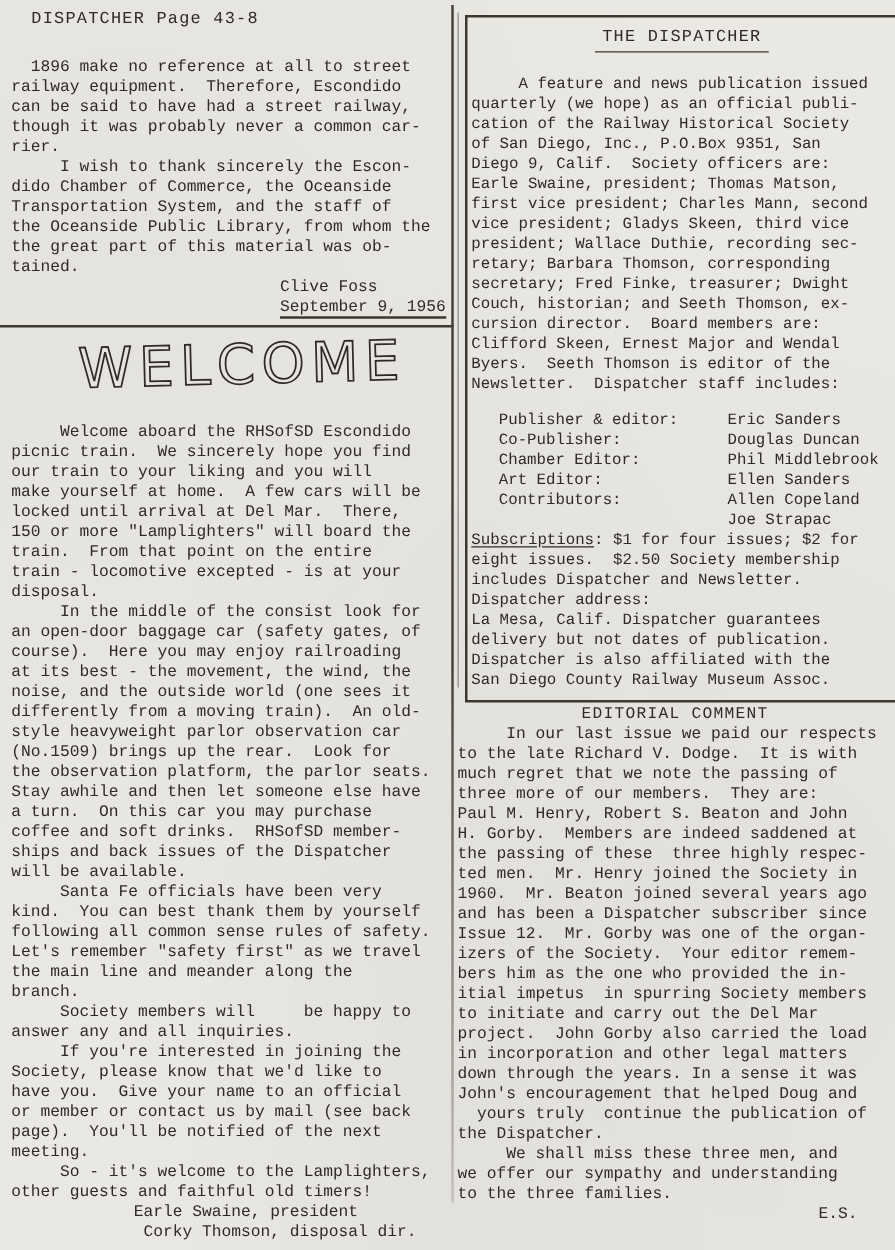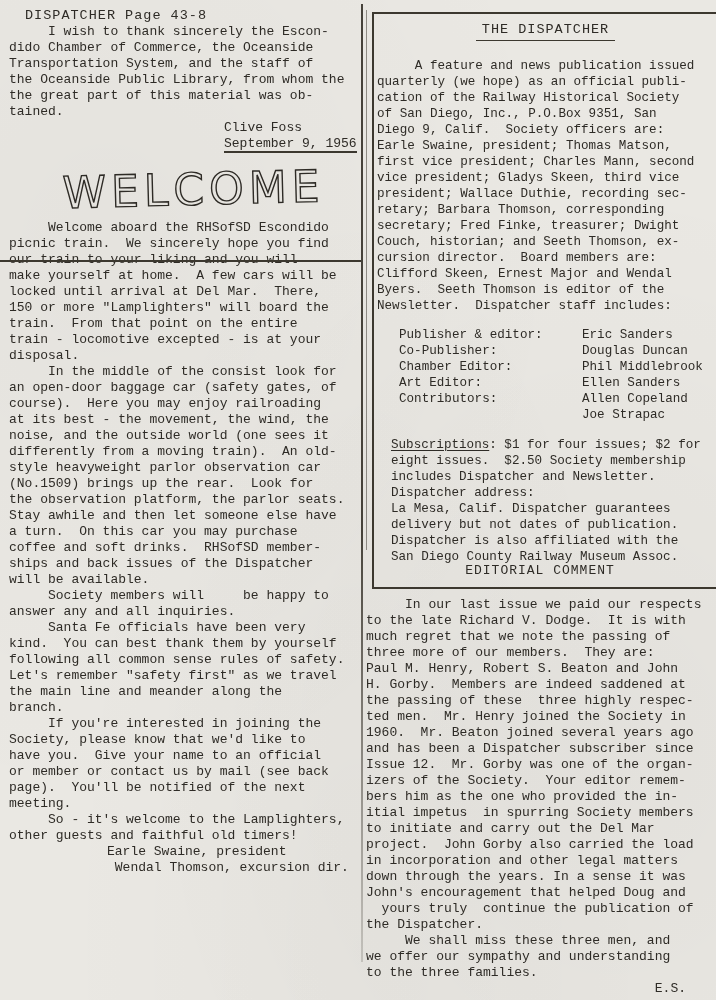--- a/index.html
+++ b/index.html
@@ -16,21 +16,21 @@
     overflow:hidden;
   }
   .typed{white-space:pre;font-size:13px;line-height:16px;margin:0;}
   
   .left-col{position:absolute;left:9px;top:8px;width:352px;}
   .doc-header{font-size:13.5px;line-height:16px;margin-left:16px;letter-spacing:1px;white-space:pre;}
   .p1{margin-top:22px;}
   .sig1{padding-left:215px;}
   .sig1 .date{border-bottom:2px solid #3c382f;}
   .welcome-wrap{margin-top:14px;margin-left:52px;height:54px;}
-  .p3{margin-top:0;}
+  .p3{margin-top:16px;}
   .sig2{padding-left:98px;}
   
   .left-rule{position:absolute;left:0;top:260px;width:363px;height:2px;background:#3c382f;}
   .v-divider{position:absolute;left:361px;top:4px;width:2px;height:958px;
     background:linear-gradient(to bottom,#46423a 0%,#46423a 55%,rgba(70,66,58,0.45) 85%,rgba(70,66,58,0.2) 100%);}
   .v-divider2{position:absolute;left:366px;top:10px;width:1px;height:540px;background:rgba(70,66,58,0.55);}
   
   .dispatcher-box{
     position:absolute;left:372px;top:12px;width:337px;
     border:2px solid #3c382f;
@@ -42,30 +42,35 @@
     border-bottom:1.5px solid #3c382f;padding:0 6px 1px 6px;white-space:pre;}
   .box-body{font-size:12.6px;line-height:16px;white-space:pre;}
   .staff-table{font-size:12.6px;line-height:16px;}
   .staff-row{display:flex;}
   .staff-role{width:183px;padding-left:22px;white-space:pre;}
   .staff-name{white-space:pre;}
   .subs{font-size:12.6px;line-height:16px;white-space:pre;}
   .subs .u{text-decoration:underline;text-underline-offset:2px;}
   .editorial{position:absolute;left:366px;top:563px;width:348px;}
   .ed-title{text-align:center;font-size:13px;line-height:16px;letter-spacing:1px;white-space:pre;}
-  .ed-p1{margin-top:18px;}
+  .ed-p1{}
   .ed-sig{text-align:right;padding-right:28px;font-size:13px;line-height:16px;white-space:pre;}
 </style>
 </head>
 <body>
 
 <div class="page">
 
   <div class="left-col">
     <div class="doc-header">DISPATCHER Page 43-8</div>
+    <p class="typed p1">  1896 make no reference at all to street
+railway equipment.  Therefore, Escondido
+can be said to have had a street railway,
+though it was probably never a common car-
+rier.</p>
     <p class="typed">     I wish to thank sincerely the Escon-
 dido Chamber of Commerce, the Oceanside
 Transportation System, and the staff of
 the Oceanside Public Library, from whom the
 the great part of this material was ob-
 tained.</p>
     <div class="typed sig1"><span>Clive Foss</span><br><span class="date">September 9, 1956</span></div>
 
     <div class="welcome-wrap">
       <svg width="250" height="54" style="overflow:visible">
@@ -89,37 +94,37 @@
 noise, and the outside world (one sees it
 differently from a moving train).  An old-
 style heavyweight parlor observation car
 (No.1509) brings up the rear.  Look for
 the observation platform, the parlor seats.
 Stay awhile and then let someone else have
 a turn.  On this car you may purchase
 coffee and soft drinks.  RHSofSD member-
 ships and back issues of the Dispatcher
 will be available.</p>
-    <p class="typed">     Society members will     be happy to
-answer any and all inquiries.</p>
     <p class="typed">     Santa Fe officials have been very
 kind.  You can best thank them by yourself
 following all common sense rules of safety.
 Let's remember "safety first" as we travel
 the main line and meander along the
 branch.</p>
+    <p class="typed">     Society members will     be happy to
+answer any and all inquiries.</p>
     <p class="typed">     If you're interested in joining the
 Society, please know that we'd like to
 have you.  Give your name to an official
 or member or contact us by mail (see back
 page).  You'll be notified of the next
 meeting.</p>
     <p class="typed">     So - it's welcome to the Lamplighters,
 other guests and faithful old timers!</p>
-    <div class="typed sig2"><span>Earle Swaine, president</span><br><span> Wendal Thomson, excursion dir.</span></div>
+    <div class="typed sig2"><span>Earle Swaine, president</span><br><span> Corky Thomson, disposal dir.</span></div>
   </div>
 
   <div class="left-rule"></div>
   <div class="v-divider"></div>
   <div class="v-divider2"></div>
 
   <div class="dispatcher-box">
     <div class="box-title-row">
       <span class="box-title">THE DISPATCHER</span>
     </div>
@@ -158,21 +163,21 @@
         </div>
       <div class="staff-row">
           <span class="staff-role">Contributors:</span>
           <span class="staff-name">Allen Copeland</span>
         </div>
       <div class="staff-row">
           <span class="staff-role"></span>
           <span class="staff-name">Joe Strapac</span>
         </div>
     </div>
-    <p class="subs" style="margin:14px"><span class="u">Subscriptions</span><span>: $1 for four issues; $2 for
+    <p class="subs" style="margin:0"><span class="u">Subscriptions</span><span>: $1 for four issues; $2 for
 eight issues.  $2.50 Society membership
 includes Dispatcher and Newsletter.
 Dispatcher address:
 La Mesa, Calif. Dispatcher guarantees
 delivery but not dates of publication.
 Dispatcher is also affiliated with the
 San Diego County Railway Museum Assoc.</span></p>
   </div>
 
   <div class="editorial">

